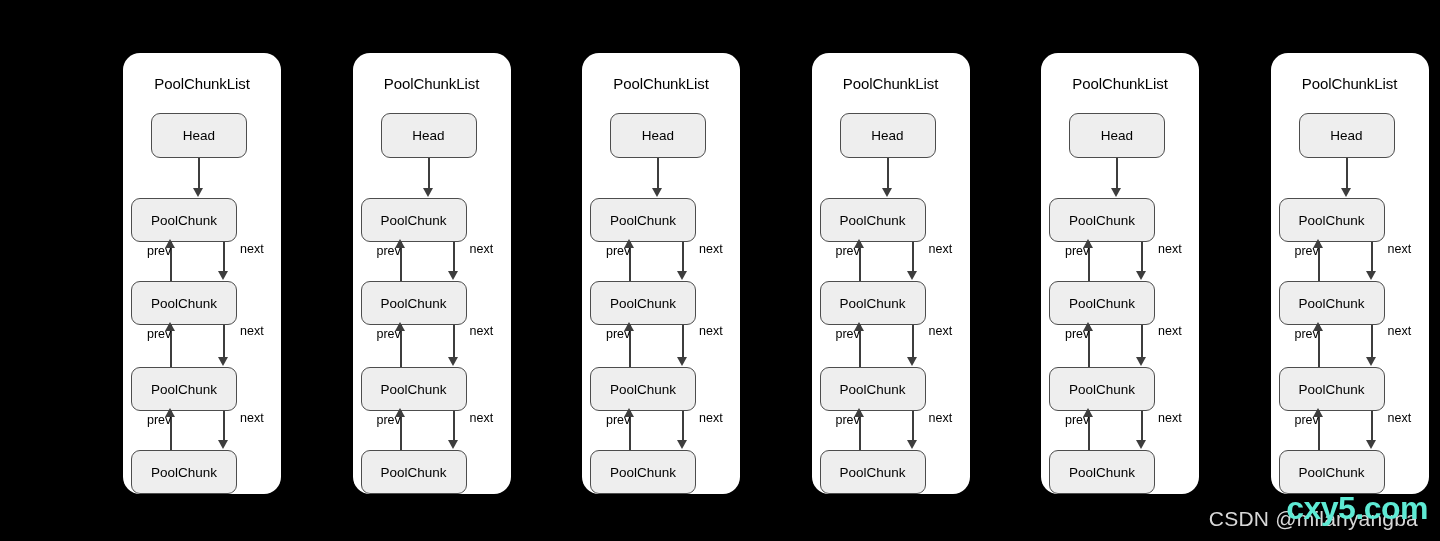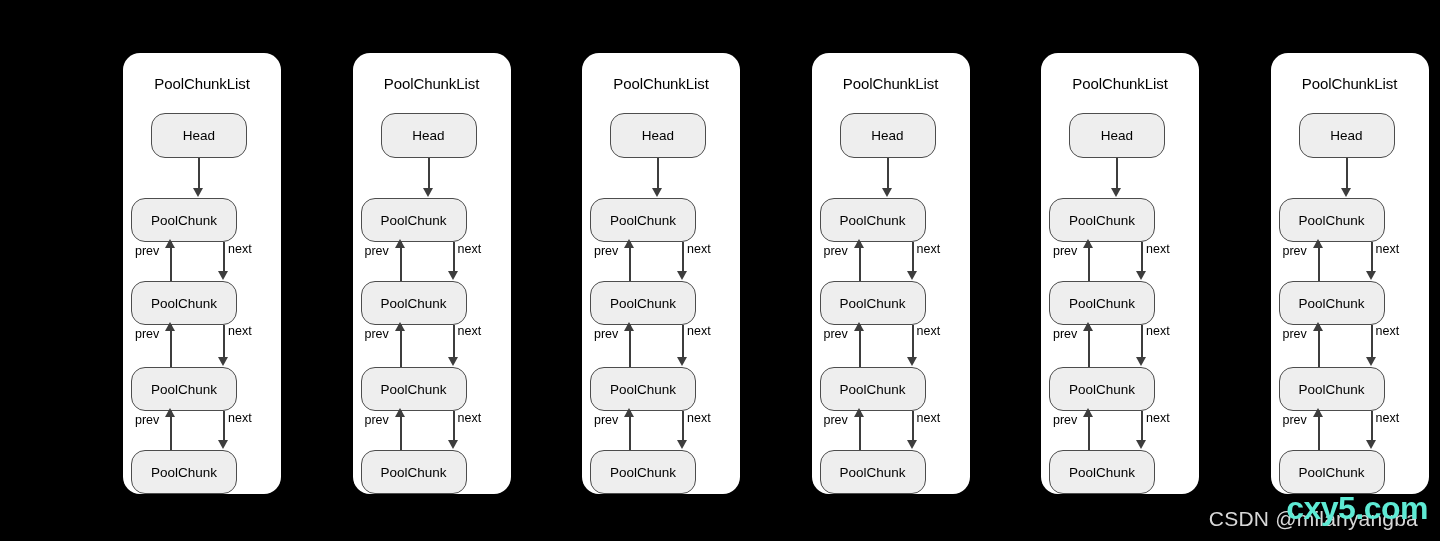--- a/index.html
+++ b/index.html
@@ -44,21 +44,21 @@
     color: #000000;
     letter-spacing: -0.1px;
     white-space: nowrap;
   }
 
   
   .node {
     position: absolute;
     background: #eeeeee;
     border: 1.6px solid #4d4d4d;
-    border-radius: 14px;
+    border-radius: 9px;
     box-sizing: border-box;
     display: flex;
     align-items: center;
     justify-content: center;
     font-size: 13.5px;
     color: #000000;
     white-space: nowrap;
   }
   .node-head {
     left: 28px;
@@ -89,20 +89,21 @@
     border-right: 5.5px solid transparent;
   }
   .arrow-down { border-top: 9px solid #3d3d3d; }
   .arrow-up   { border-bottom: 9px solid #3d3d3d; }
 
   .edge-label {
     position: absolute;
     font-size: 12.5px;
     color: #000000;
     white-space: nowrap;
+    margin-left: 12px;
   }
 
   
   .head-line { left: 75px; top: 105px; height: 31px; }
   .head-head-arrow { left: 70px; top: 135px; }
 
   
   .next-line-0 { left: 100px; top: 189px; height: 30px; }
   .next-arrow-0 { left: 95px; top: 218px; }
   .next-label-0 { left: 105px; top: 189px; }

